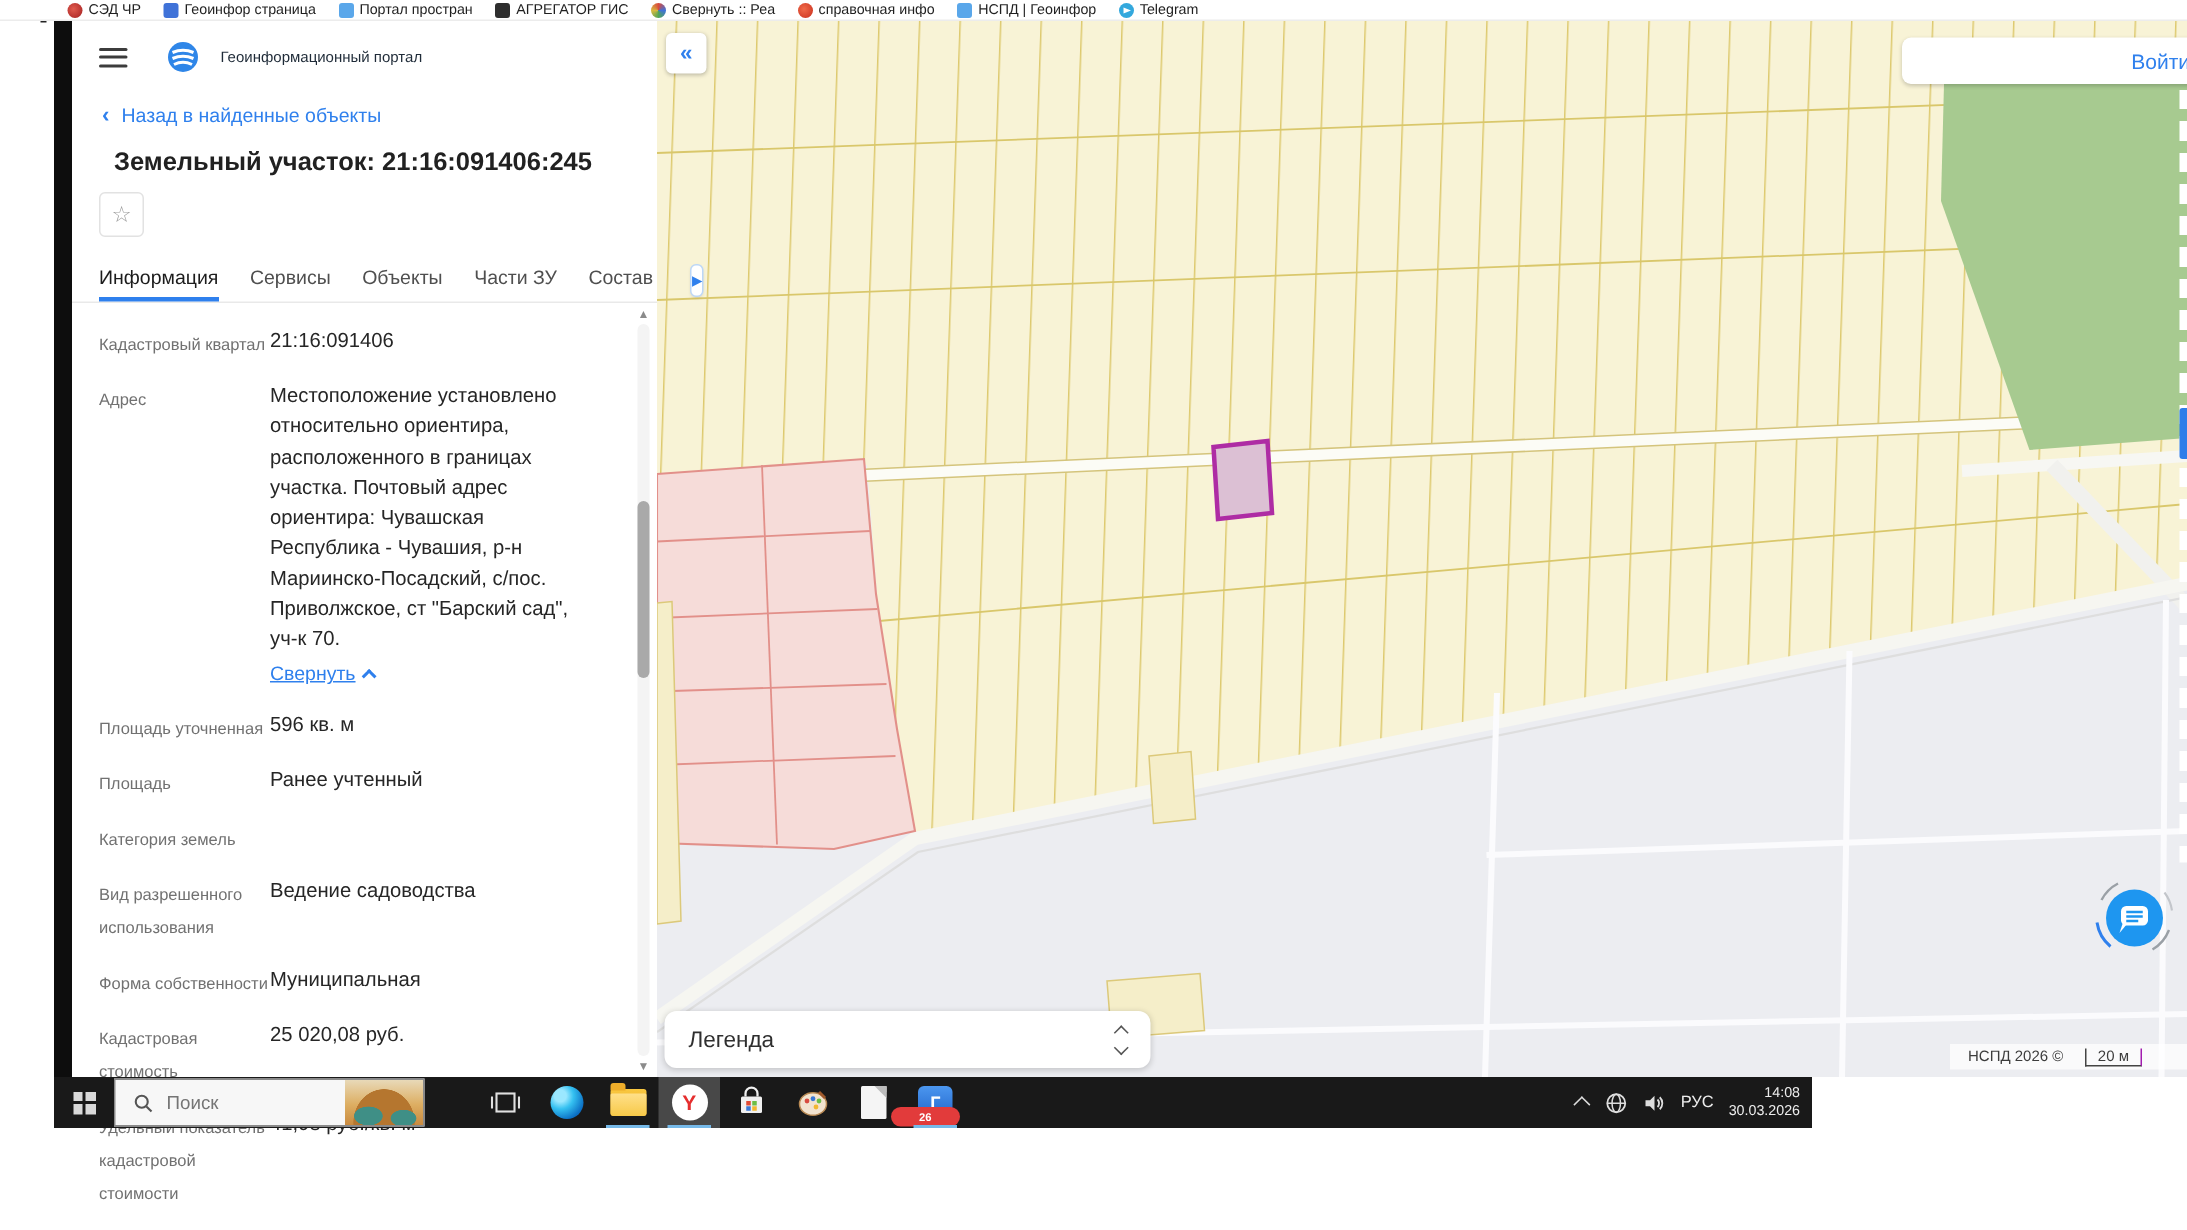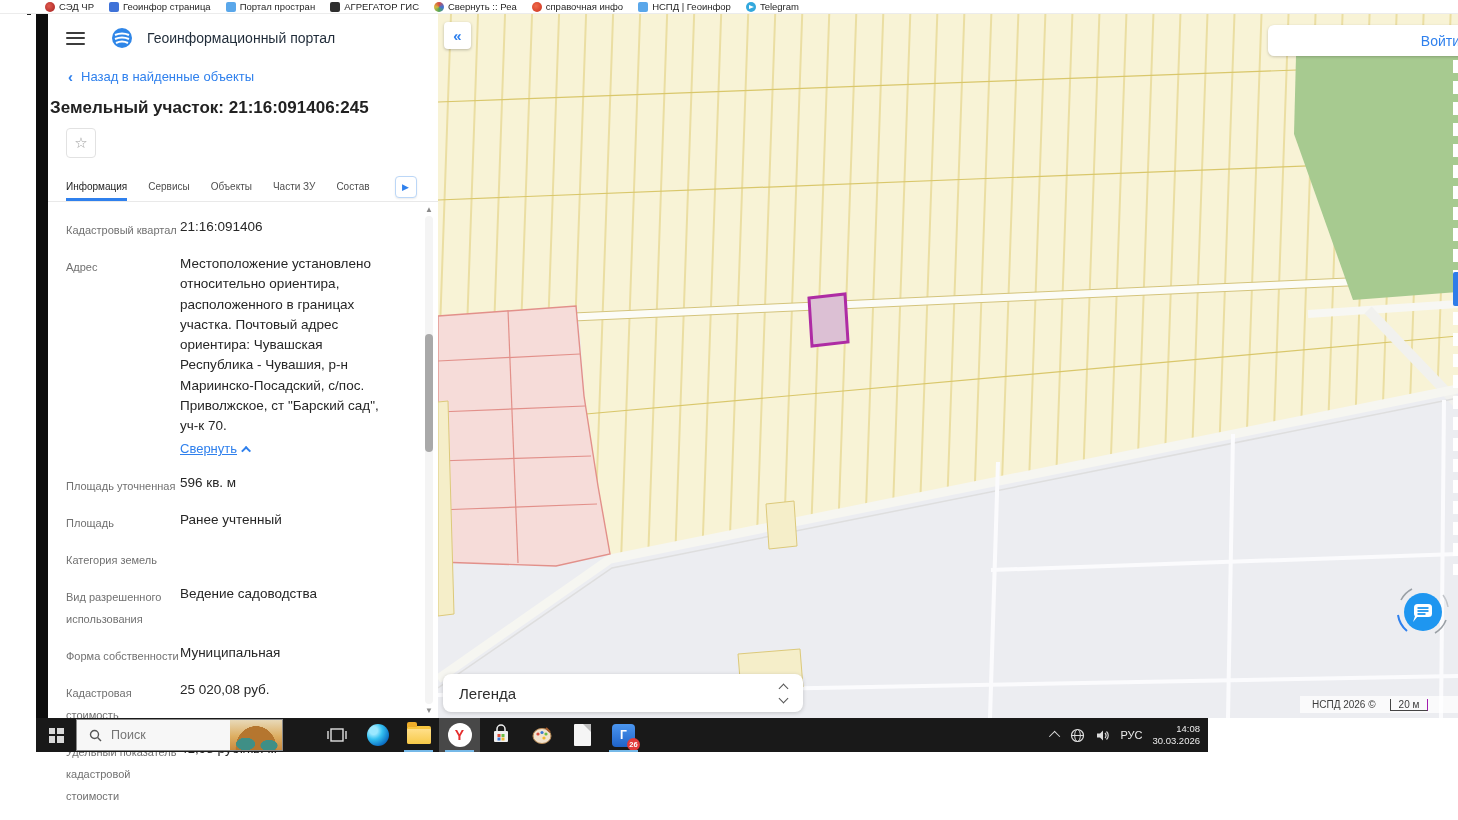--- a/index.html
+++ b/index.html
@@ -27,29 +27,29 @@
 
   
   .app { position:absolute; left:48px; top:14px; width:1410px; height:738px; background:#fff; z-index:10; }
 
   
   .panel { position:absolute; left:0; top:0; width:390px; height:738px; background:#fff; z-index:12; }
   .panel-header { display:flex; align-items:center; gap:14px; padding:13px 18px 8px 18px; }
   .burger { width:19px; height:13px; display:flex; flex-direction:column; justify-content:space-between; cursor:pointer; }
   .burger i { display:block; height:2px; background:#3c3c3c; border-radius:1px; }
   .applogo { width:22px; height:22px; margin-left:12px; }
-  .app-title { font-size:14px; color:#1f2b38; }
+  .app-title { font-size:10px; color:#1f2b38; }
   .back-link { display:flex; align-items:center; gap:8px; color:#2f80ed; font-size:13px; padding:12px 18px 0 20px; cursor:pointer; }
   .back-chev { font-size:15px; line-height:10px; font-weight:bold; }
-  .obj-title { font-size:17px; font-weight:bold; color:#212121; padding:14px 18px 0 2px; }
+  .obj-title { font-size:17px; font-weight:bold; color:#212121; padding:14px 18px 0 28px; }
   .star-btn { position:absolute; left:18px; top:114px; width:30px; height:30px; border:1px solid #e2e2e2; border-radius:4px;
               background:#fff; color:#9e9e9e; font-size:15px; display:flex; align-items:center; justify-content:center; cursor:pointer; }
   .tabs { position:absolute; left:0; top:160px; width:100%; display:flex; align-items:flex-end; gap:21px;
           padding:0 10px 0 18px; border-bottom:1px solid #e9e9e9; height:28px; }
-  .tab { font-size:10px; color:#4f4f4f; padding-bottom:9px; cursor:pointer; white-space:nowrap; }
+  .tab { font-size:13px; color:#4f4f4f; padding-bottom:9px; cursor:pointer; white-space:nowrap; }
   .tab.active { color:#1c1c1c; border-bottom:3px solid #2f80ed; padding-bottom:6px; }
   .tab-more { width:22px; height:22px; border:1px solid #bcd7f7; border-radius:4px; background:#fff; color:#2f80ed;
               font-size:9px; display:flex; align-items:center; justify-content:center; margin-bottom:3px; margin-left:4px; cursor:pointer;
               box-shadow:0 1px 2px rgba(0,0,0,.08); }
   .fields { position:absolute; left:0; top:196px; width:372px; padding:7px 28px 0 18px; }
   .frow { display:flex; margin-bottom:13px; }
   .flabel { width:114px; flex:0 0 114px; font-size:11px; color:#717171; line-height:2.0; padding-top:2px; }
   .fvalue { flex:1; font-size:13.5px; color:#262626; line-height:1.5; }
   .collapse-link { display:inline-flex; align-items:center; gap:7px; margin-top:3px; color:#2f80ed; font-size:13px;
                    text-decoration:underline; cursor:pointer; }
@@ -60,21 +60,21 @@
   .sb-track { position:absolute; left:377px; top:202px; width:8px; height:488px; background:#f4f4f4; border-radius:4px; }
   .sb-thumb { position:absolute; left:377px; top:320px; width:8px; height:118px; background:#a9a9a9; border-radius:4px; cursor:pointer; }
 
   
   .map { position:absolute; left:390px; top:0; width:1020px; height:704px; background:#ecedf1; overflow:hidden; }
   .map svg.base { position:absolute; left:0; top:0; }
   .collapse-btn { position:absolute; left:6px; top:8px; width:27px; height:27px; background:#fff; border:none; border-radius:4px;
                   color:#2f80ed; font-size:15px; font-weight:bold; box-shadow:0 1px 3px rgba(0,0,0,.25); cursor:pointer; }
   .login-btn { position:absolute; left:830px; top:11px; width:210px; height:31px; background:#fff; border:none; border-radius:6px;
                box-shadow:0 1px 3px rgba(0,0,0,.2); color:#2f80ed; font-size:14px; text-align:right; padding-right:18px; cursor:pointer; }
-  .legend { position:absolute; left:5px; top:660px; width:360px; height:38px; background:#fff; border-radius:8px;
+  .legend { position:absolute; left:5px; top:660px; width:324px; height:38px; background:#fff; border-radius:8px;
             box-shadow:0 1px 4px rgba(0,0,0,.18); display:flex; align-items:center; padding:17px 16px; cursor:pointer; }
   .legend-label { font-size:15px; color:#2f2f2f; }
   .legend-chevs { margin-left:auto; display:flex; flex-direction:column; gap:3px; align-items:center; }
   .lchev { width:7px; height:7px; border-left:1.6px solid #555; border-top:1.6px solid #555; display:block; }
   .lchev.up { transform:rotate(45deg); } .lchev.down { transform:rotate(225deg); }
   .chat-fab { position:absolute; left:953px; top:566px; width:64px; height:64px; cursor:pointer; }
   .attrib { position:absolute; left:862px; top:682px; width:158px; height:17px; background:rgba(255,255,255,.72);
             display:flex; align-items:center; padding-left:12px; }
   .attrib-text { font-size:10px; color:#3c3c3c; }
   .scalebar { margin-left:14px; font-size:10px; color:#3c3c3c; border-left:1px solid #444; border-right:1px solid #a21caf;
@@ -108,21 +108,21 @@
   .ic-folder::before { content:""; position:absolute; left:0; top:-4px; width:10px; height:5px; background:#eead2a; border-radius:2px 2px 0 0; }
   .ic-folder::after { content:""; position:absolute; left:0; top:3px; width:24px; height:15px;
                       background:linear-gradient(180deg,#ffe08a,#f7c948); border-radius:1px 1px 2px 2px; }
   .ic-ya { width:24px; height:24px; border-radius:50%; background:#fff; color:#e52e2e; font-weight:bold; font-size:14px;
            display:flex; align-items:center; justify-content:center; }
   .ic-doc { position:relative; width:17px; height:22px; background:#f5f5f5; border-radius:1px; }
   .ic-doc::after { content:""; position:absolute; right:0; top:0; border:4px solid #bdbdbd; border-left-color:transparent; border-bottom-color:transparent; }
   .ic-blueapp { position:relative; width:23px; height:23px; background:linear-gradient(180deg,#4b96ef,#1f63c9); border-radius:4px;
                 color:#fff; font-size:12px; font-weight:bold; display:flex; align-items:center; justify-content:center; }
   .badge { position:absolute; right:-5px; bottom:-4px; min-width:13px; height:13px; border-radius:7px; background:#e23b3b;
-           color:#fff; font-size:7.5px; font-weight:bold; display:flex; align-items:center; justify-content:center; padding:0 2px;margin-left:14px; }
+           color:#fff; font-size:7.5px; font-weight:bold; display:flex; align-items:center; justify-content:center; padding:0 19px;margin-left:14px; }
   .tray { margin-left:auto; display:flex; align-items:center; gap:10px; padding-right:8px; }
   .tray-chev { width:8px; height:8px; border-left:1.6px solid #ddd; border-top:1.6px solid #ddd; transform:rotate(45deg) translateY(2px); cursor:pointer; }
   .tray-lang { color:#ececec; font-size:11px; cursor:pointer; }
   .tray-clock { color:#ececec; font-size:9.5px; line-height:1.25; text-align:right; cursor:pointer; }
 </style>
 </head>
 <body>
 
 <div class="screen">
 

